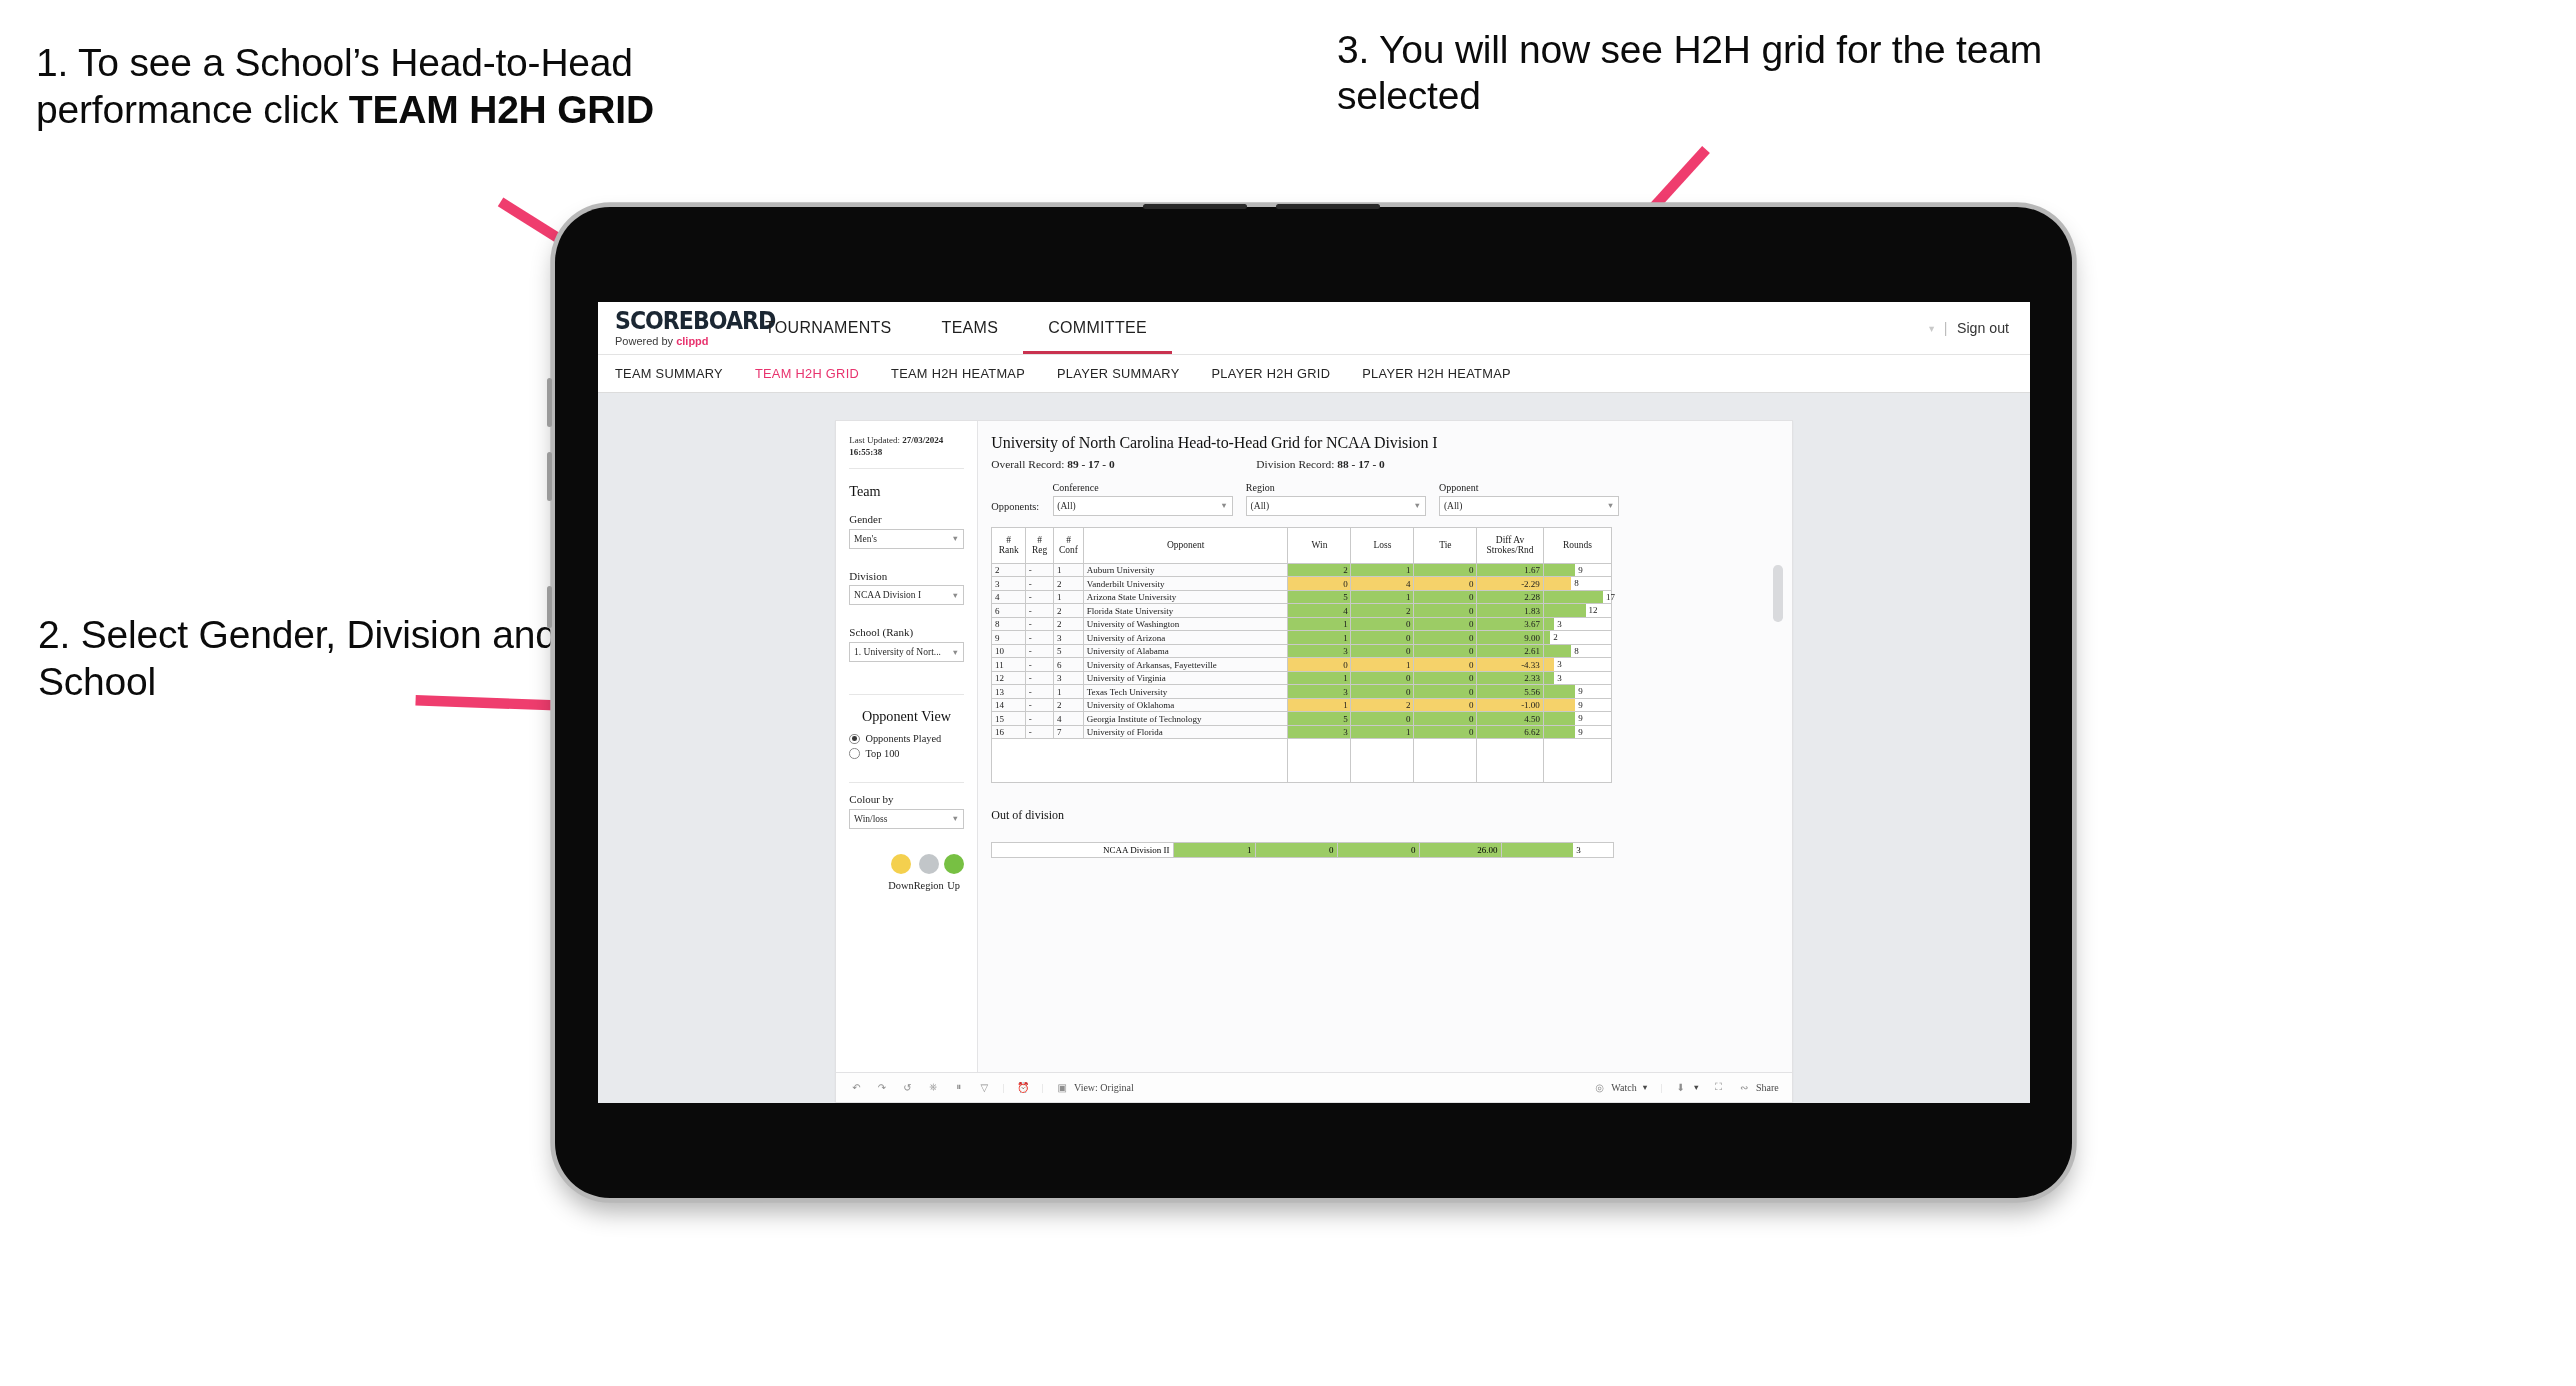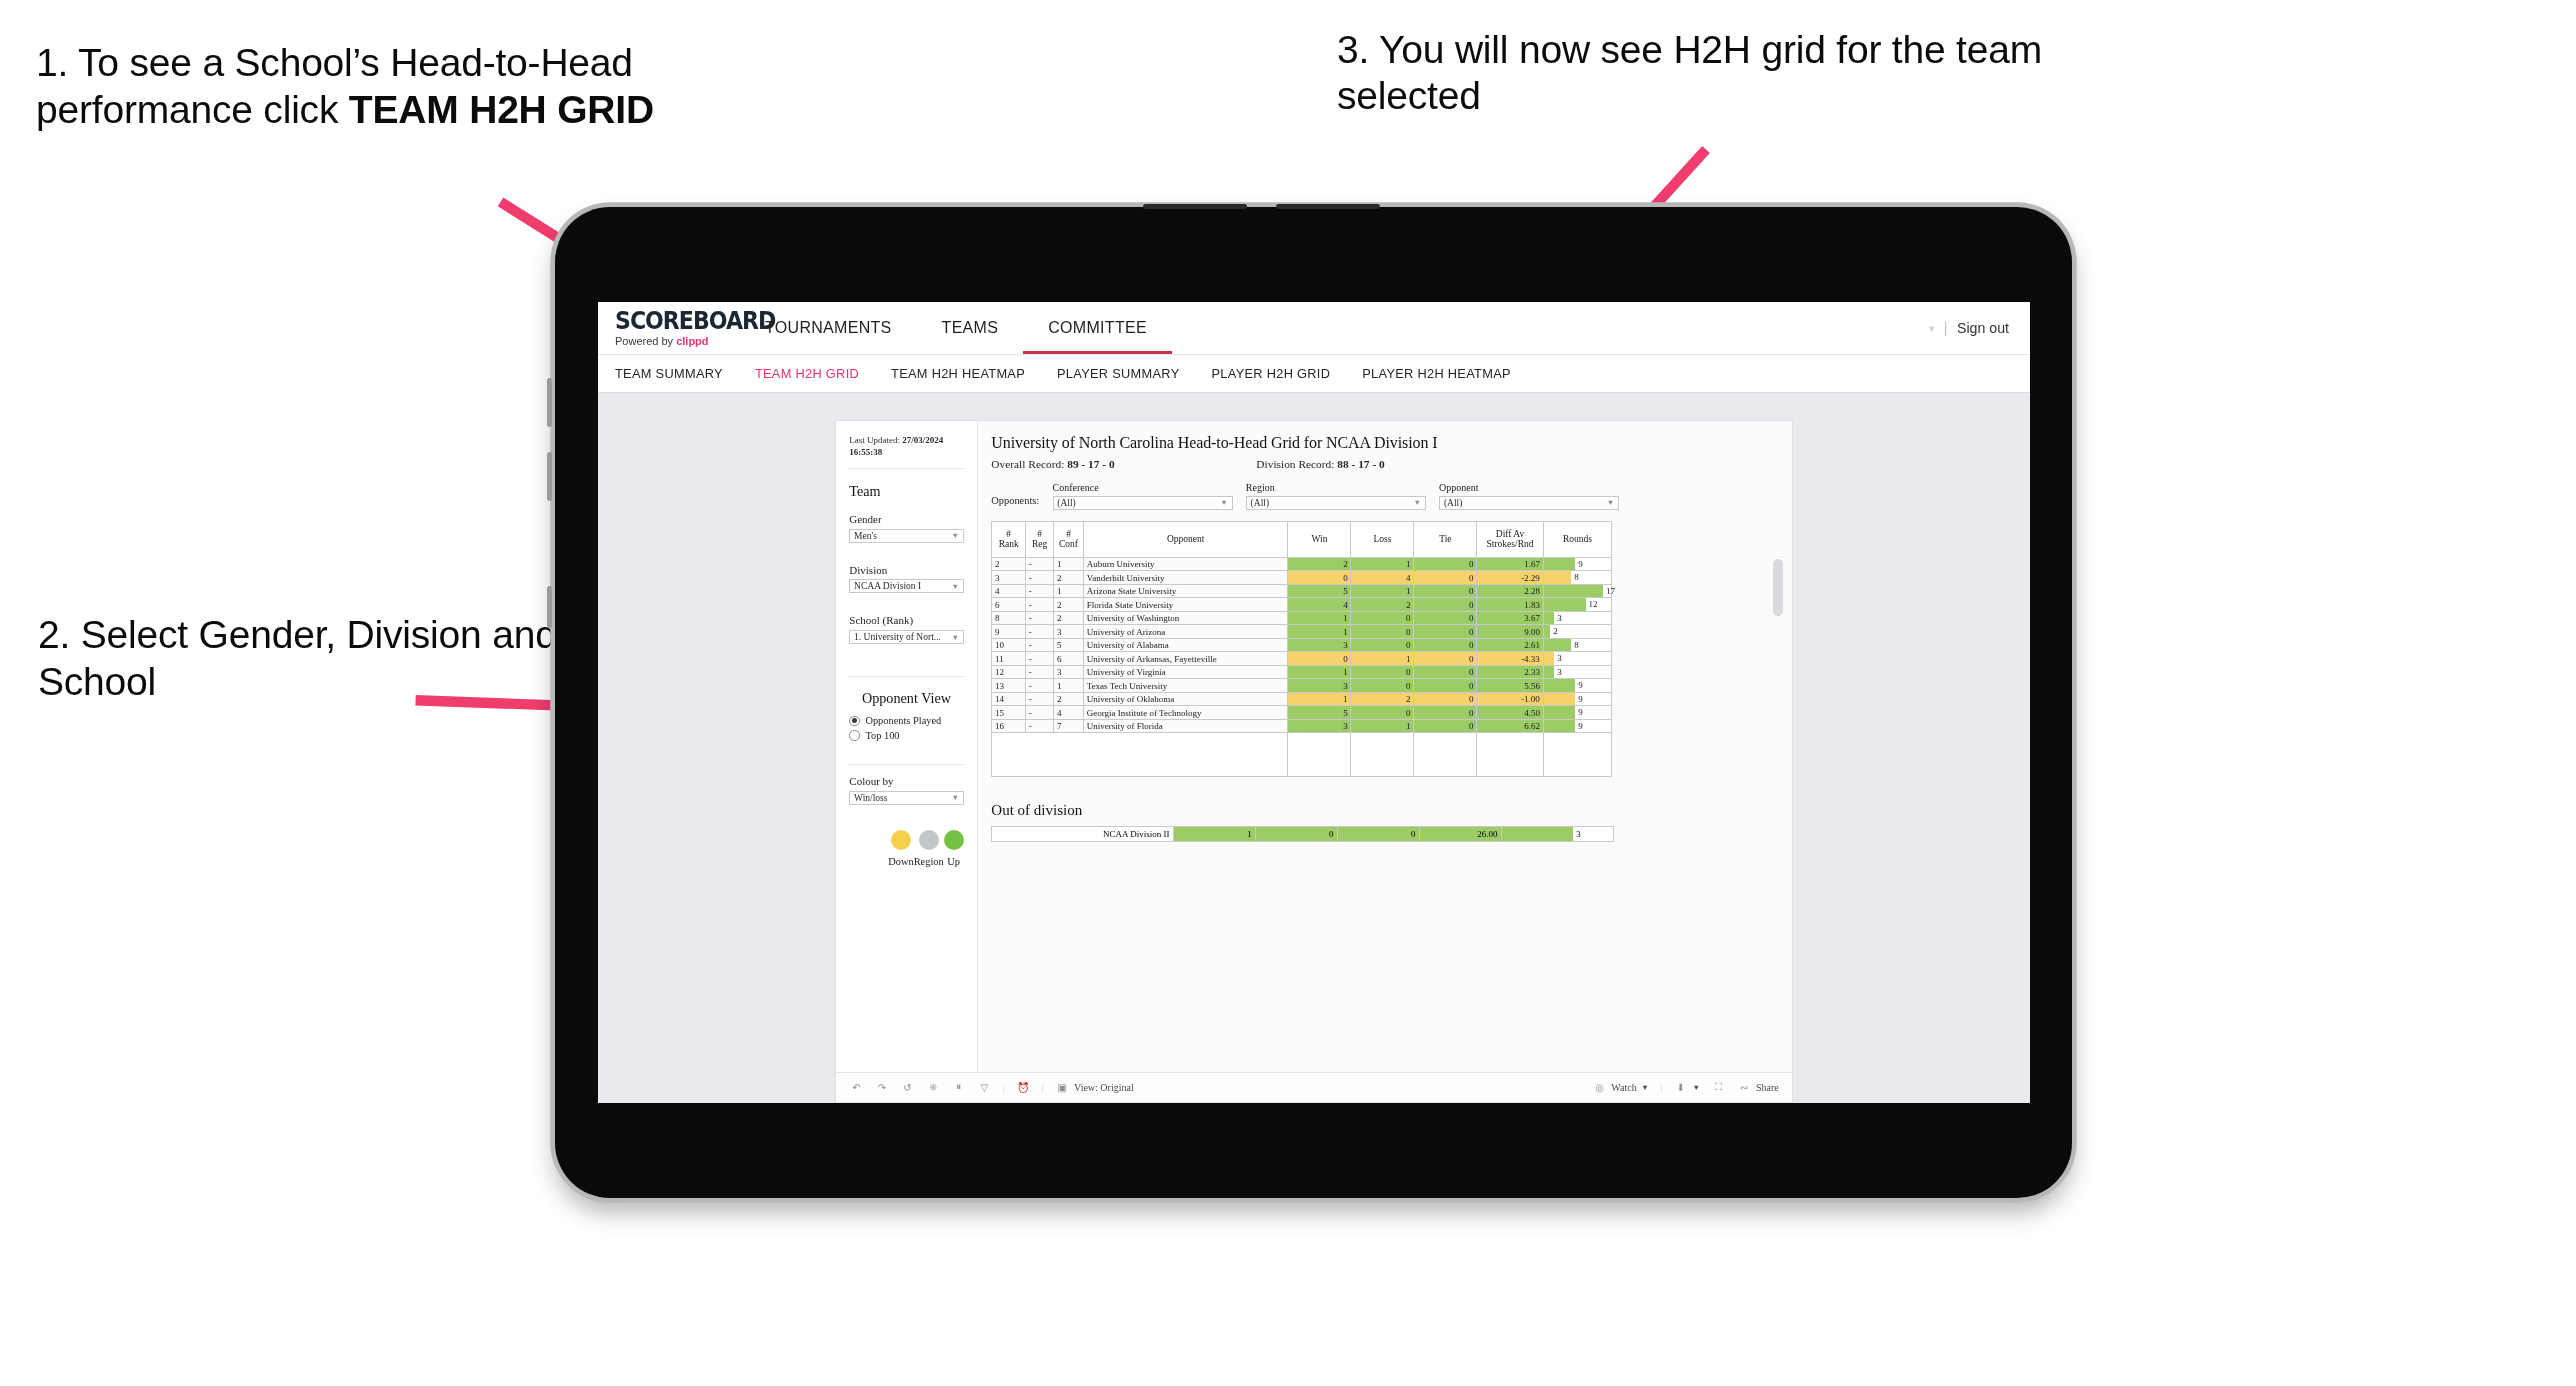--- a/index.html
+++ b/index.html
@@ -115,21 +115,21 @@
     padding: 13.3px 13.3px 0 13.3px; font-size: 10.4px; color: #1f1f1f;
     display: flex; flex-direction: column;
   }
   .updated { font-size: 9px; line-height: 1.35; color: #2b2b2b; }
   .updated b { font-weight: 700; }
   .hr { height: 0.9px; background: #e6e6e6; margin: 10.4px 0; }
   .panel-h { font-size: 14.2px; font-weight: 400; color: #111; margin: 2.8px 0 13.3px; }
   .panel-h.center { text-align: center; }
   .fld-label { font-size: 11px; color: #1a1a1a; margin-bottom: 3.8px; }
   .select {
-    height: 14px; border: 0.9px solid #c8c8c8; background: #fff;
+    height: 20px; border: 0.9px solid #c8c8c8; background: #fff;
     display: flex; align-items: center; padding: 0 3.8px;
     font-size: 9.5px; color: #2a2a2a; justify-content: space-between;
   }
   .select .cv { overflow: hidden; white-space: nowrap; text-overflow: ellipsis; }
   .select .ar { color: #8c8c8c; font-size: 7.6px; margin-left: 3.8px; }
   .fld { margin-bottom: 21px; }
   .radio-row { display: flex; align-items: center; gap: 5.7px; margin-bottom: 3.8px; font-size: 10.4px; }
   .radio {
     width: 10.4px; height: 10.4px; border-radius: 50%;
     border: 0.9px solid #8a8a8a; background: #fff;
@@ -175,21 +175,21 @@
   td.num, td.diff { text-align: right; padding-right: 4.7px; }
   td.win  { background: #9ccc65; } td.lose { background: #f5d26a; }
   td.rounds { padding: 0; position: relative; background: #fff; }
   .rbar { position: absolute; left: 0; top: 0; bottom: 0; }
   .rbar.win { background: #9ccc65; } .rbar.lose { background: #f5d26a; }
   .rval { position: absolute; top: 0; font-size: 9px; line-height: 13.5px; padding-left: 2.8px; }
   tr.pad td { height: 44px; background: #fff; }
   .scrollbar {
     position: absolute; width: 9.5px; background: #d9dadd; border-radius: 4.7px;
   }
-  .ood-title { font-size: 15px; color: #111; margin: 25px 0 7px; }
+  .ood-title { font-size: 12px; color: #111; margin: 25px 0 19px; }
   table.ood { border-collapse: collapse; table-layout: fixed; width: 621px; }
   table.ood td { border: 0.9px solid #c9c9c9; font-size: 9px; height: 14.2px; padding: 0 3.8px; }
   td.ood-name { text-align: right; background: #fff; }
 
   
   #toolbar {
     height: 30px; background: #fdfdfd; border-top: 0.9px solid #e2e2e4;
     display: flex; align-items: center; padding: 0 13.3px;
     font-size: 10px; color: #5a5a5a; gap: 11.4px;
   }

